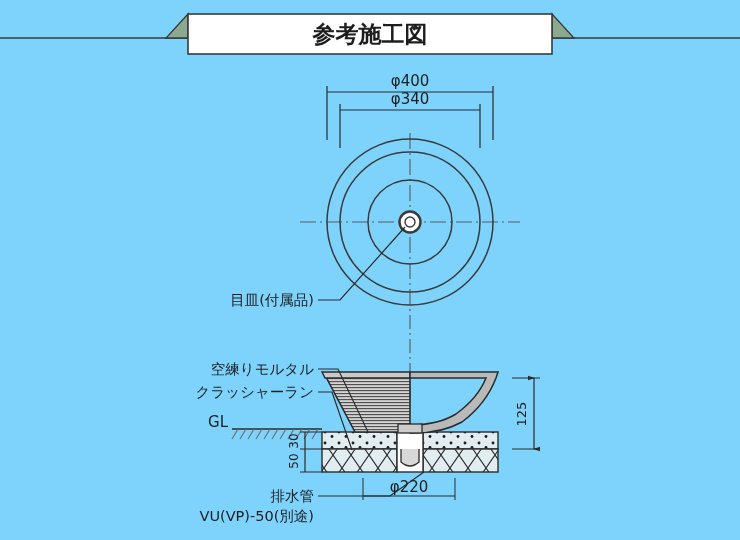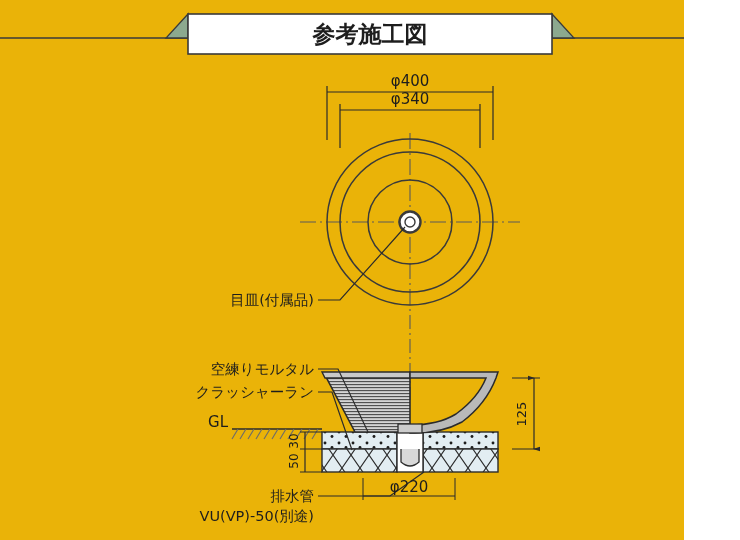--- a/index.html
+++ b/index.html
@@ -6,23 +6,23 @@
   html, body {
     margin: 0;
     padding: 0;
     background: #ffffff;
   }
   body {
     font-family: "DejaVu Sans", "Liberation Sans", sans-serif;
   }
   #stage {
     position: relative;
-    width: 684px;
+    width: 740px;
     height: 540px;
-    background: #eab308;
+    background: #7dd3fc;
     overflow: hidden;
   }
   svg.drawing {
     position: absolute;
     left: 0;
     top: 0;
     width: 740px;
     height: 540px;
     display: block;
   }

